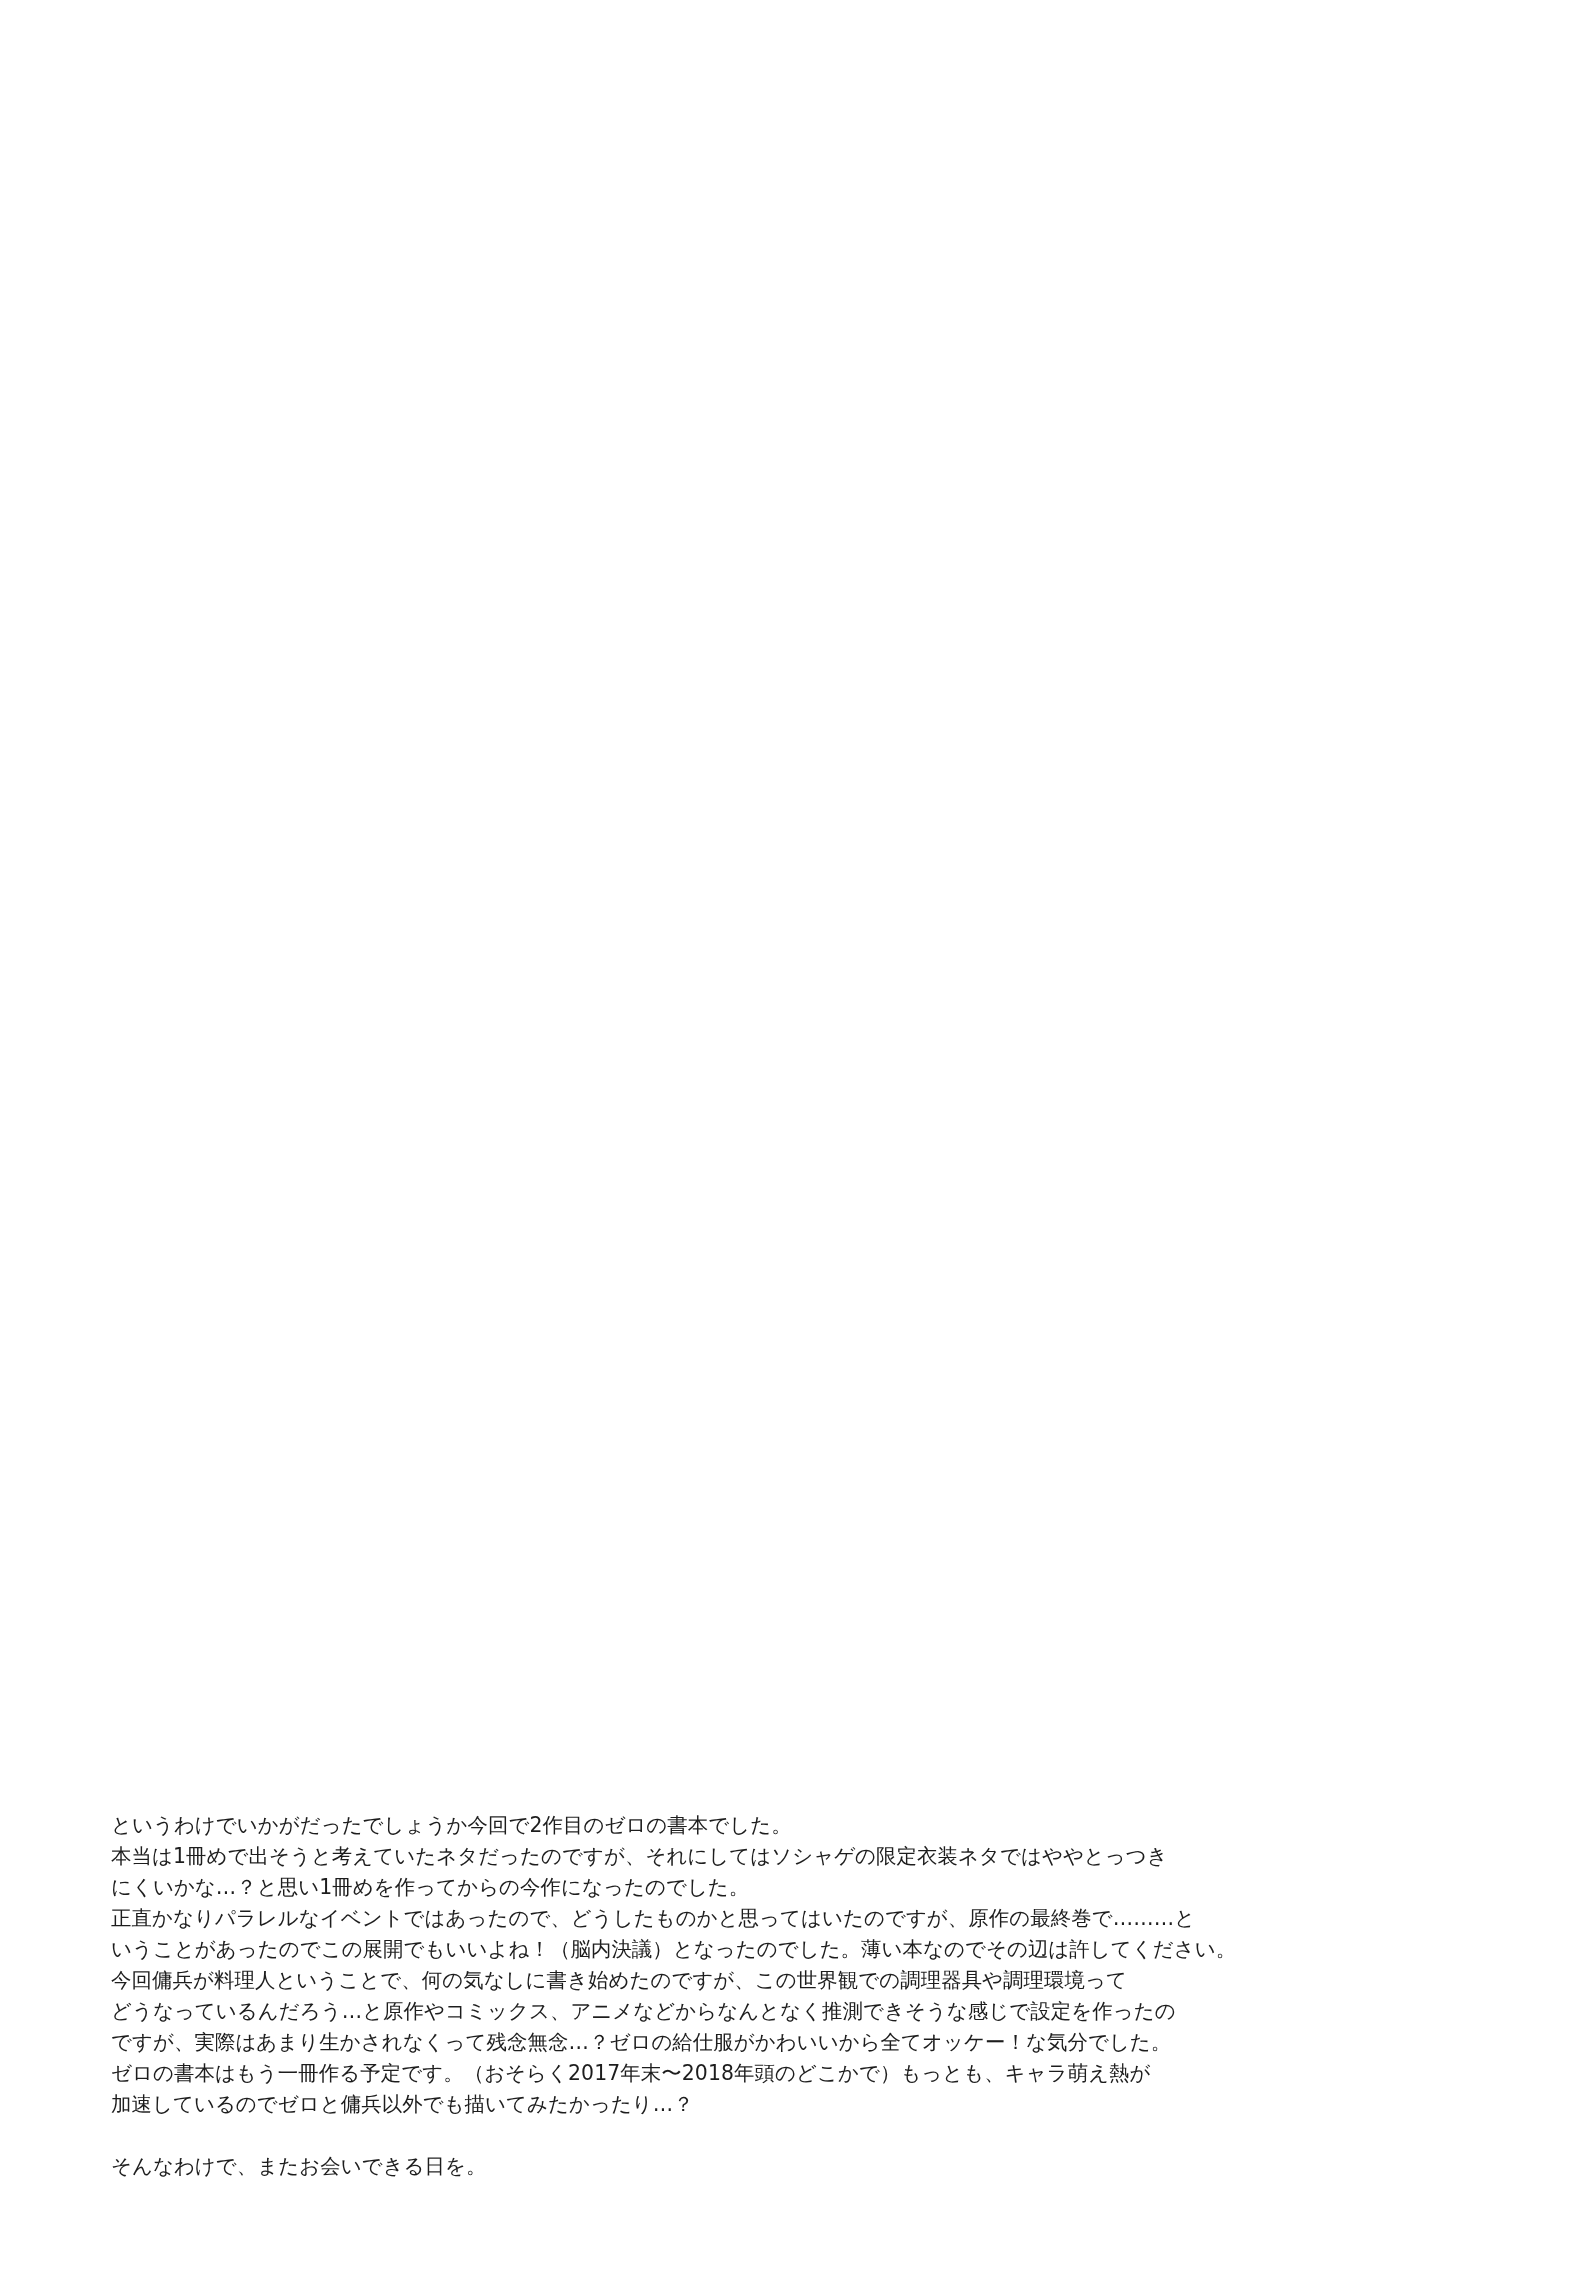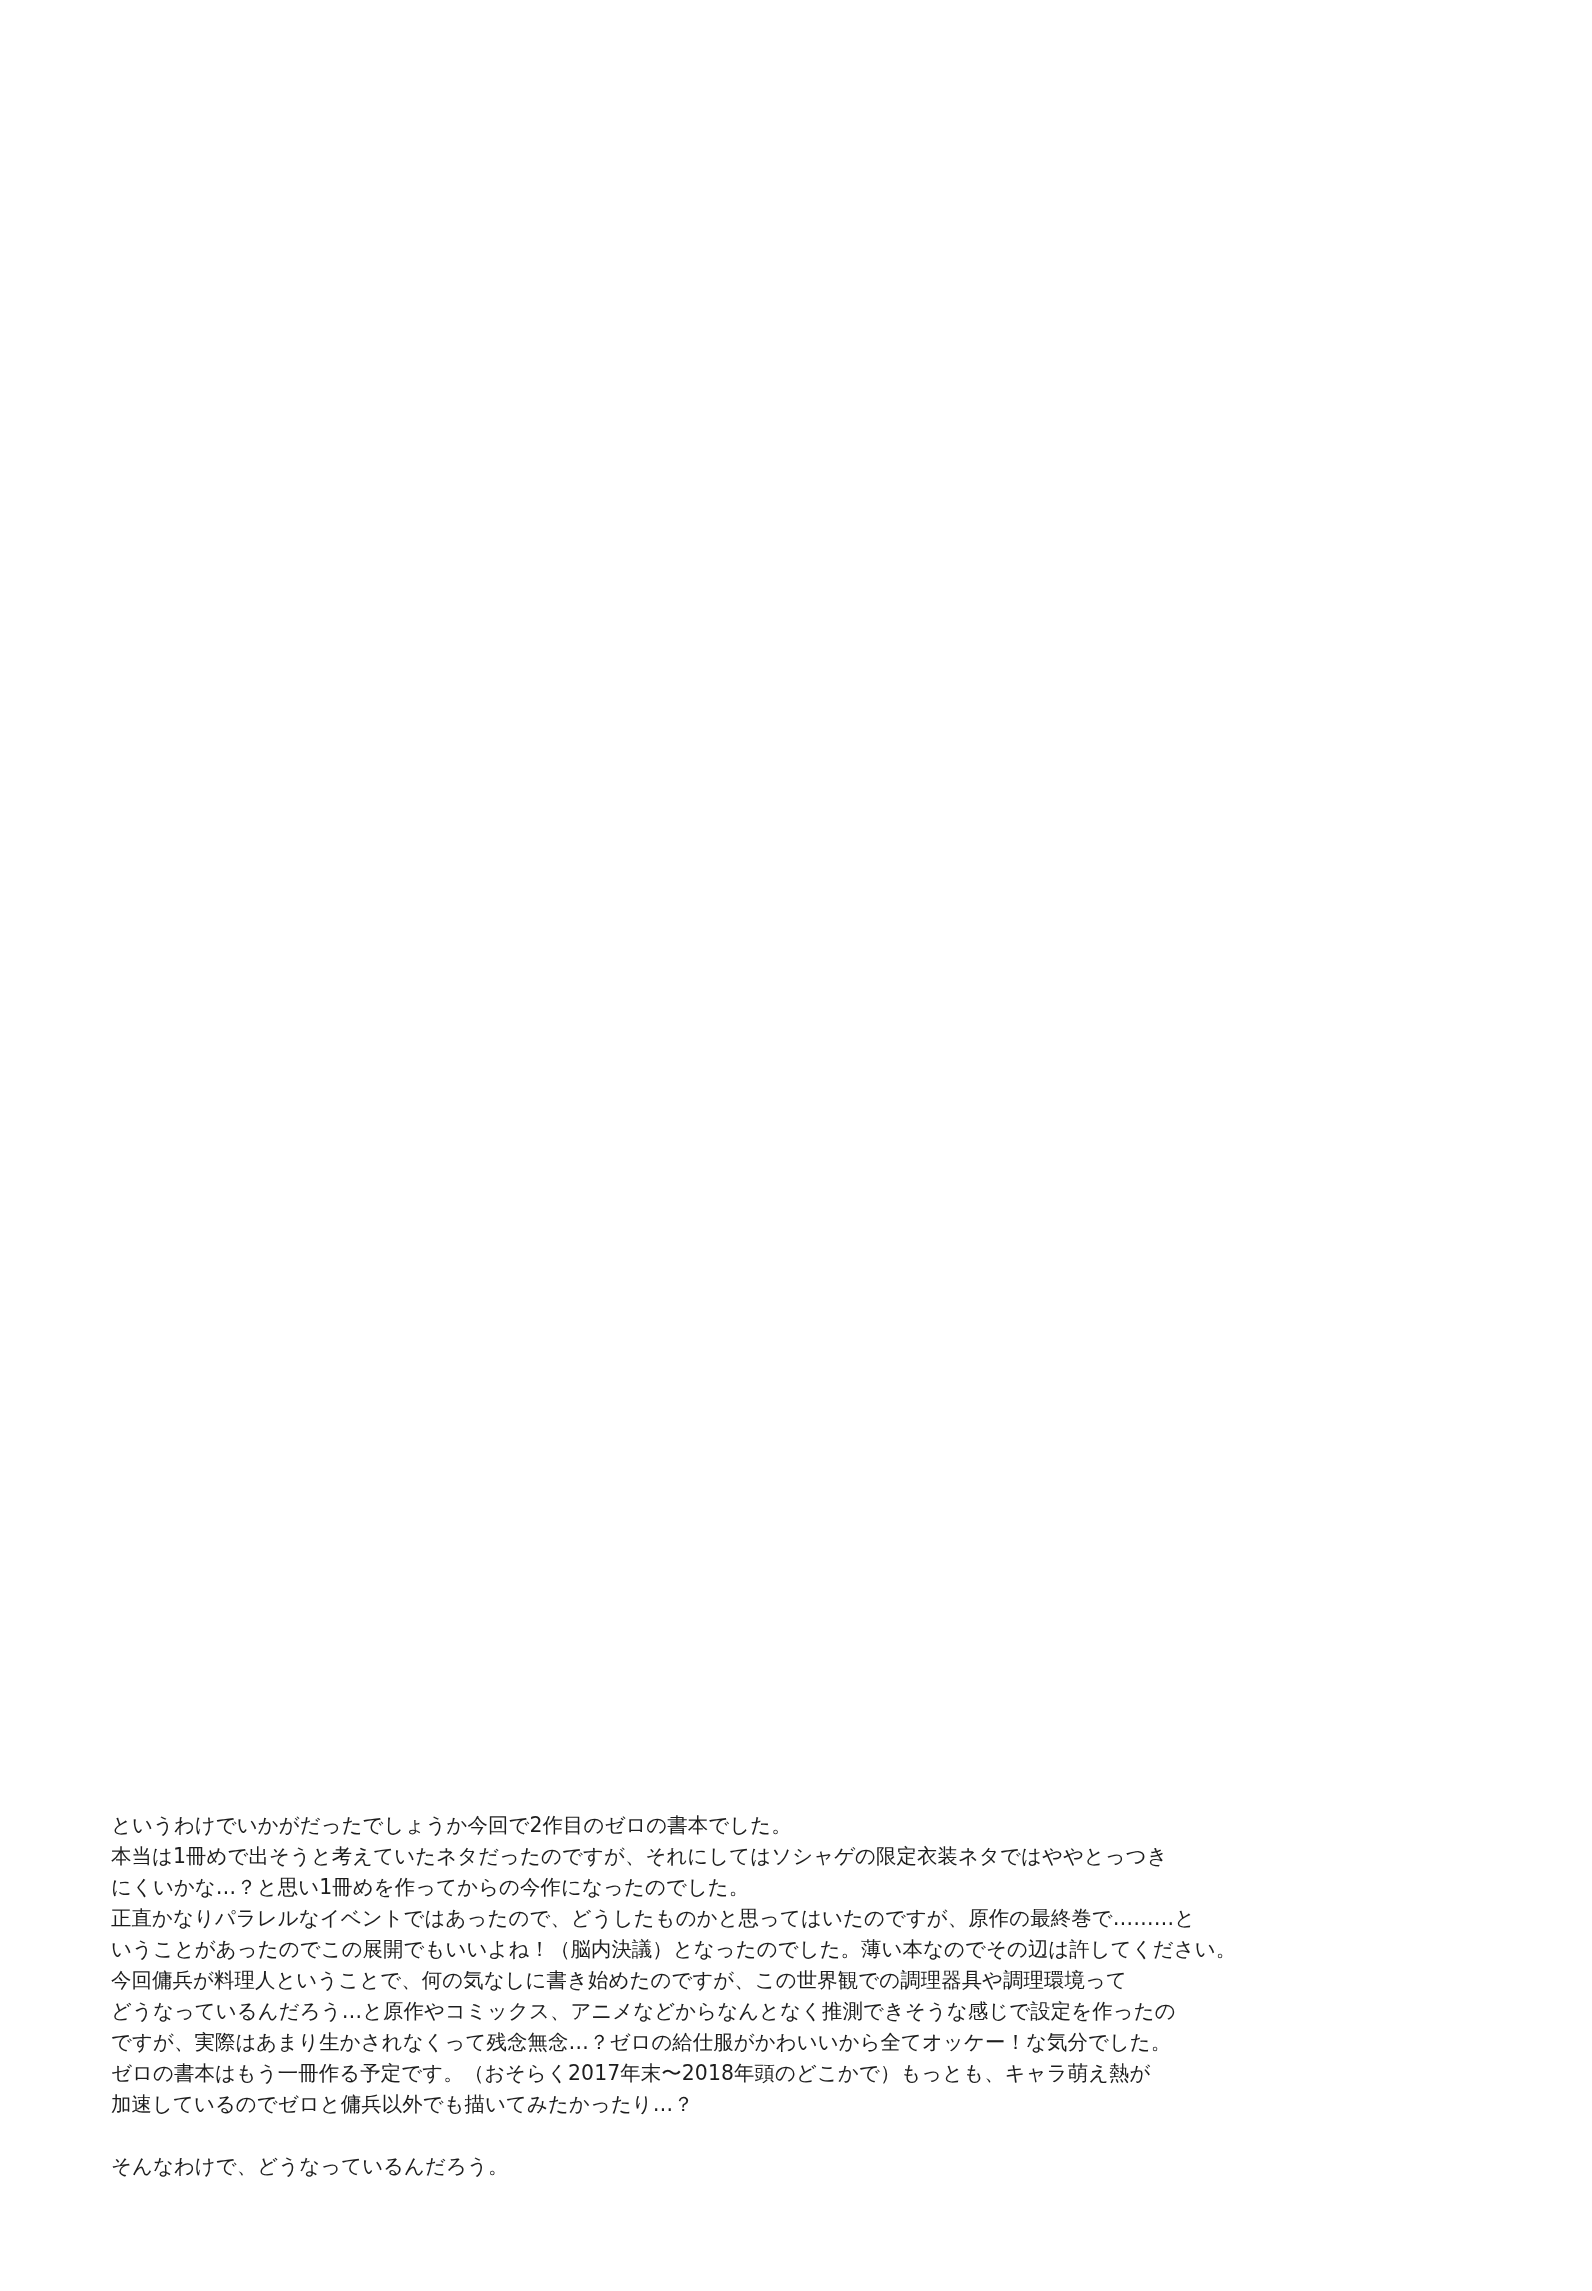--- a/index.html
+++ b/index.html
@@ -43,17 +43,17 @@
     <p>というわけでいかがだったでしょうか今回で2作目のゼロの書本でした。
 本当は1冊めで出そうと考えていたネタだったのですが、それにしてはソシャゲの限定衣装ネタではややとっつき
 にくいかな…？と思い1冊めを作ってからの今作になったのでした。
 正直かなりパラレルなイベントではあったので、どうしたものかと思ってはいたのですが、原作の最終巻で………と
 いうことがあったのでこの展開でもいいよね！（脳内決議）となったのでした。薄い本なのでその辺は許してください。
 今回傭兵が料理人ということで、何の気なしに書き始めたのですが、この世界観での調理器具や調理環境って
 どうなっているんだろう…と原作やコミックス、アニメなどからなんとなく推測できそうな感じで設定を作ったの
 ですが、実際はあまり生かされなくって残念無念…？ゼロの給仕服がかわいいから全てオッケー！な気分でした。
 ゼロの書本はもう一冊作る予定です。（おそらく2017年末〜2018年頭のどこかで）もっとも、キャラ萌え熱が
 加速しているのでゼロと傭兵以外でも描いてみたかったり…？</p>
-    <p class="gap">そんなわけで、どうなっているんだろう。</p>
+    <p class="gap">そんなわけで、またお会いできる日を。</p>
   </div>
 
 </div>
 
 
 </body></html>

